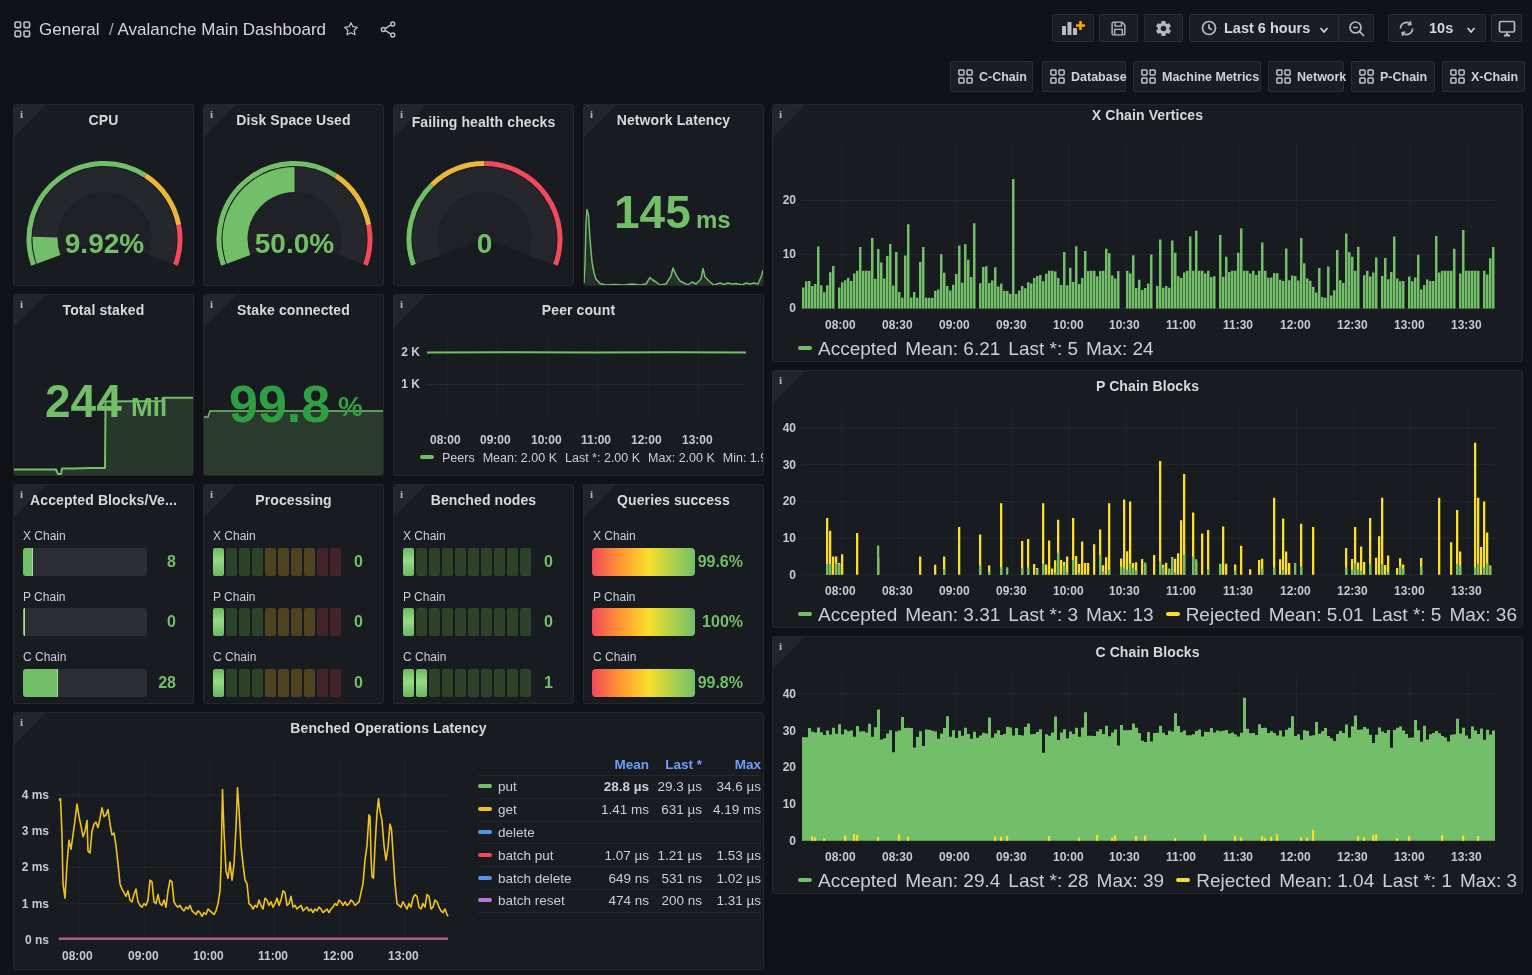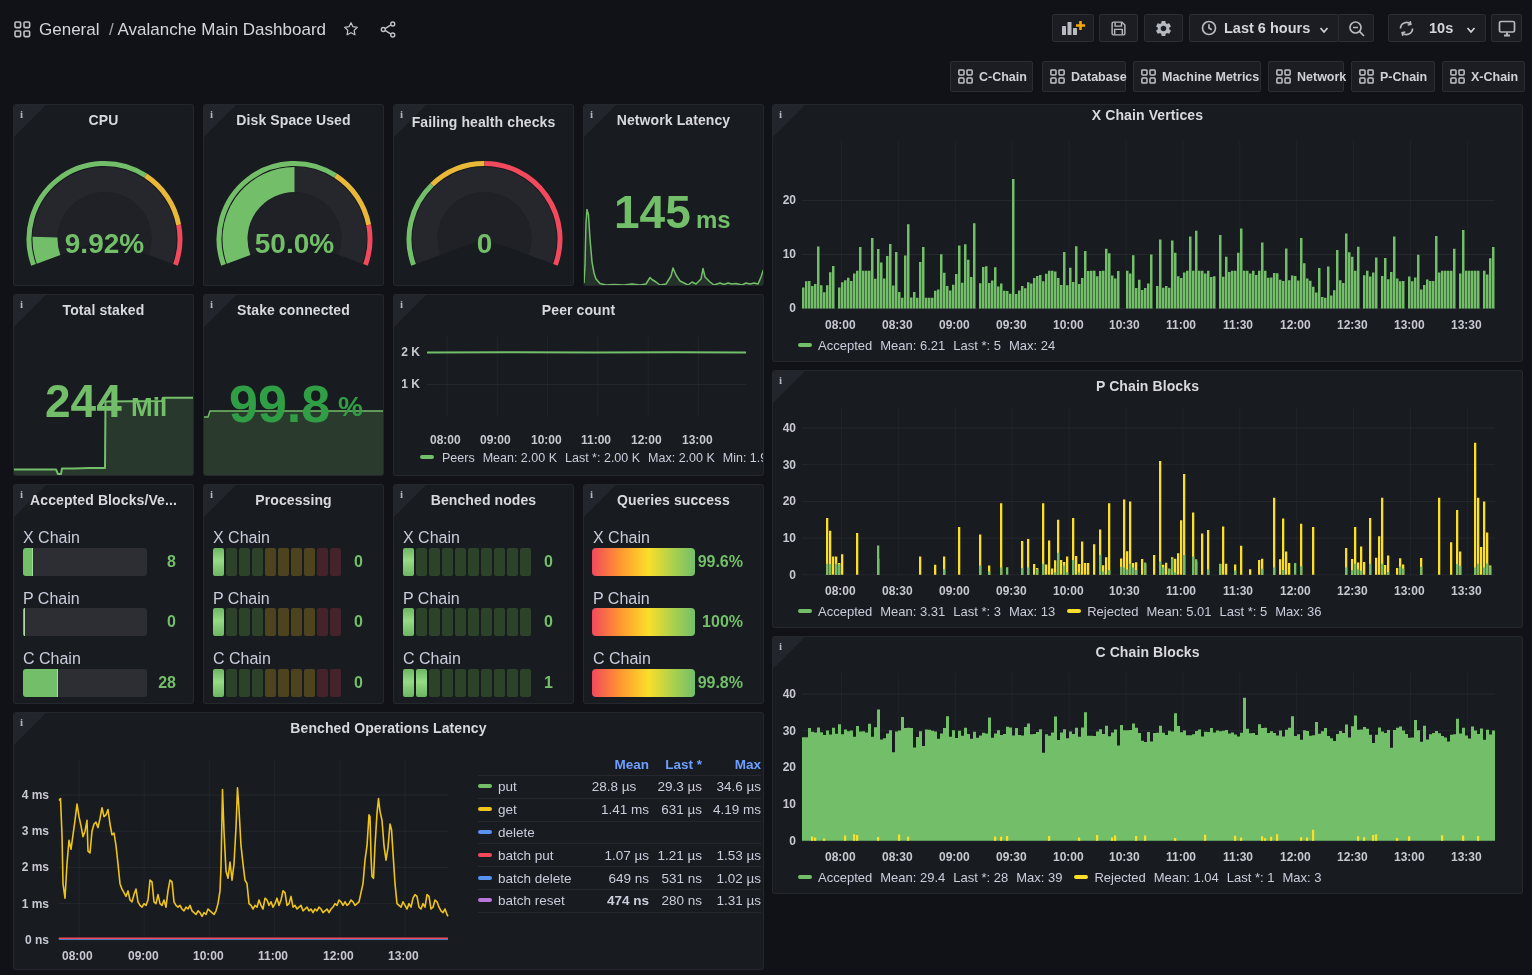--- a/index.html
+++ b/index.html
@@ -1,25 +1,25 @@
 <!DOCTYPE html>
 <html><head><meta charset="utf-8"><style>
 *{margin:0;padding:0;box-sizing:border-box}
 html,body{width:1532px;height:975px;background:#111217;font-family:"Liberation Sans",sans-serif;position:relative;overflow:hidden}
 .panel{position:absolute;background:#181b1f;border:1px solid rgba(204,204,220,0.07);border-radius:3px;overflow:hidden}
 .corner{position:absolute;left:0;top:0;width:0;height:0;border-top:32px solid #22252b;border-right:32px solid transparent}
 .pinfo{position:absolute;left:6px;top:3px;color:#b3b6bc;font-size:11px;font-weight:700;font-family:"Liberation Serif",serif}
 .ptitle{position:absolute;width:100%;text-align:center;color:#d8d9dd;font-size:14px;font-weight:700;letter-spacing:0.1px}
-.lbl{position:absolute;color:#ccccdc;font-size:16px}
+.lbl{position:absolute;color:#ccccdc;font-size:12px}
 .val{position:absolute;color:#73bf69;font-size:16px;font-weight:700;text-align:right}
 .track{position:absolute;background:#2d2e33;border-radius:3px;height:28px}
 .tfill{position:absolute;background:#73bf69;border-radius:3px 0 0 3px;height:28px}
 .cell{position:absolute;width:11px;height:28px;border-radius:2px}
 .axlbl{position:absolute;color:#c8c8d2;font-size:12px;font-weight:700}
-.leg{position:absolute;color:#ccccdc;font-size:13px;white-space:nowrap}
+.leg{position:absolute;color:#ccccdc;font-size:19px;white-space:nowrap}
 .dash{display:inline-block;width:14px;height:4px;border-radius:2px;vertical-align:middle;margin-right:6px;margin-top:-3px}
 .lgv{margin-left:8px}
 .toolbtn{position:absolute;background:#1b1d22;border:1px solid #2c2d33;border-radius:2px;height:28px}
 .linkbtn{position:absolute;background:#1b1d22;border:1px solid #2c2d33;border-radius:2px;height:31px;color:#d0d1d6;font-size:12.5px;font-weight:700;white-space:nowrap;display:flex;align-items:center;padding-left:7px;gap:6px}
 .linkbtn svg{flex:none}
 </style></head><body>
 
 <div style="position:absolute;left:14px;top:20px;width:700px;height:20px;color:#d5d6db;font-size:17px">
 <svg width="17" height="17" viewBox="0 0 17 17" style="vertical-align:-3px;margin-right:8px">
       <g fill="none" stroke="#c0c1c8" stroke-width="1.6">
@@ -548,21 +548,21 @@
     <div class="axlbl" style="left:374px;top:236px">13:00</div>
     <div style="position:absolute;left:464px;top:44px;width:283px;font-size:13.5px;color:#ccccdc">
       <div style="display:flex;height:18px;color:#6e9fff;font-weight:700">
         <span style="flex:1"></span>
         <span style="width:70px;text-align:right">Mean</span>
         <span style="width:53px;text-align:right">Last *</span>
         <span style="width:59px;text-align:right">Max</span>
       </div>
       <div style="display:flex;height:22.8px;align-items:center;border-top:1px solid rgba(204,204,220,0.08)">
         <span style="flex:1;white-space:nowrap"><span class="dash" style="background:#73bf69"></span><span style="font-weight:500">put</span></span>
-        <span style="width:70px;text-align:center;font-weight:400">28.8 µs</span>
+        <span style="width:70px;text-align:right;font-weight:700">28.8 µs</span>
         <span style="width:53px;text-align:right;font-weight:500">29.3 µs</span>
         <span style="width:59px;text-align:right;font-weight:500">34.6 µs</span>
       </div>
       <div style="display:flex;height:22.8px;align-items:center;border-top:1px solid rgba(204,204,220,0.08)">
         <span style="flex:1;white-space:nowrap"><span class="dash" style="background:#edc31c"></span><span style="font-weight:500">get</span></span>
         <span style="width:70px;text-align:right;font-weight:500">1.41 ms</span>
         <span style="width:53px;text-align:right;font-weight:500">631 µs</span>
         <span style="width:59px;text-align:right;font-weight:500">4.19 ms</span>
       </div>
       <div style="display:flex;height:22.8px;align-items:center;border-top:1px solid rgba(204,204,220,0.08)">
@@ -578,18 +578,18 @@
         <span style="width:59px;text-align:right;font-weight:500">1.53 µs</span>
       </div>
       <div style="display:flex;height:22.8px;align-items:center;border-top:1px solid rgba(204,204,220,0.08)">
         <span style="flex:1;white-space:nowrap"><span class="dash" style="background:#5794f2"></span><span style="font-weight:500">batch delete</span></span>
         <span style="width:70px;text-align:right;font-weight:500">649 ns</span>
         <span style="width:53px;text-align:right;font-weight:500">531 ns</span>
         <span style="width:59px;text-align:right;font-weight:500">1.02 µs</span>
       </div>
       <div style="display:flex;height:22.8px;align-items:center;border-top:1px solid rgba(204,204,220,0.08)">
         <span style="flex:1;white-space:nowrap"><span class="dash" style="background:#b877d9"></span><span style="font-weight:500">batch reset</span></span>
-        <span style="width:70px;text-align:right;font-weight:700">474 ns</span>
-        <span style="width:53px;text-align:right;font-weight:500">280 ns</span>
+        <span style="width:70px;text-align:right;font-weight:400">474 ns</span>
+        <span style="width:53px;text-align:right;font-weight:500">200 ns</span>
         <span style="width:59px;text-align:right;font-weight:500">1.31 µs</span>
       </div>
       <div style="border-top:1px solid rgba(204,204,220,0.08);height:1px"></div>
     </div>
   </div>
 </body></html>

